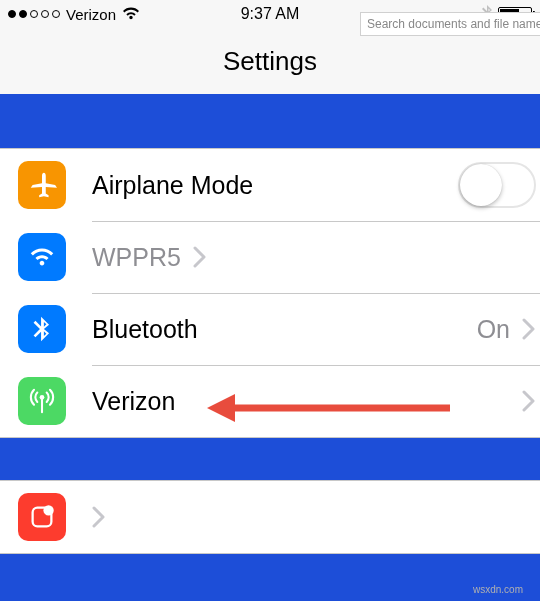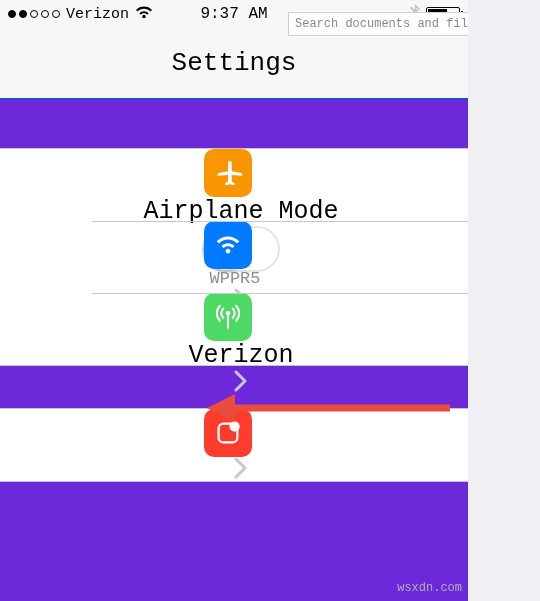--- a/index.html
+++ b/index.html
@@ -1,69 +1,69 @@
 <!DOCTYPE html>
 <html><head>
 <meta charset="utf-8">
 <style>
   * { box-sizing: border-box; margin: 0; padding: 0; }
   html, body { width: 540px; height: 601px; font-family: -apple-system, "Helvetica Neue", Helvetica, Arial, sans-serif; background: #efeff4; color: #000; overflow: hidden; }
-  .screen { width: 468px; height: 601px; position: relative; background: #6d28d9; font-family: Liberation Mono, monospace; }
+  .screen { width: 540px; height: 601px; position: relative; background: #1d4ed8; }
 
   
   .status-bar { height: 28px; background: #f7f7f7; display: flex; align-items: center; padding: 0 8px; font-size: 16px; position: relative; }
   .status-left { display: flex; align-items: center; gap: 6px; }
   .signal-dots { display: flex; gap: 3px; align-items: center; }
   .signal-dots .dot { width: 8px; height: 8px; border-radius: 50%; border: 1px solid #000; }
   .signal-dots .dot.full { background: #000; }
   .carrier { font-size: 15px; }
   .wifi-glyph { font-size: 16px; line-height: 1; }
   .status-center { position: absolute; left: 0; right: 0; text-align: center; font-size: 16px; font-weight: 500; pointer-events: none; }
   .status-right { margin-left: auto; display: flex; align-items: center; gap: 6px; }
   .bt-glyph { color: #c6c6c6; font-size: 15px; }
   .battery { width: 34px; height: 14px; border: 1.5px solid #000; border-radius: 2px; position: relative; }
   .battery::after { content: ""; position: absolute; right: -4px; top: 3px; width: 2.5px; height: 6px; background: #000; border-radius: 0 1px 1px 0; }
   .battery .fill { position: absolute; left: 1px; top: 1px; bottom: 1px; width: 60%; background: #000; }
 
   .search-overlay { position: absolute; top: 12px; right: 0; width: 180px; height: 24px; background: #fff; border: 1px solid #d0d0d0; border-right: none; font-size: 12px; color: #888; padding: 0 6px; display: flex; align-items: center; overflow: hidden; white-space: nowrap; }
 
   
-  .nav-bar { height: 72px; background: #f7f7f7; border-bottom: 2px solid #1d4ed8; display: flex; align-items: center; justify-content: center; }
+  .nav-bar { height: 72px; background: #f7f7f7; border-bottom: 6px solid #1d4ed8; display: flex; align-items: center; justify-content: center; }
   .nav-title { font-size: 26px; font-weight: 500; }
 
   
   .group { margin-top: 48px; background: #fff; border-top: 1px solid #c8c8c8; border-bottom: 1px solid #c8c8c8; }
   .group.second { margin-top: 42px; }
 
-  .row { display: flex; align-items: center; height: 72px; padding-left: 18px; padding-right: 4px; position: relative; flex-direction: column; }
+  .row { display: flex; align-items: center; height: 72px; padding-left: 18px; padding-right: 4px; position: relative; }
   .row + .row::before { content: ""; position: absolute; left: 92px; right: 0; top: 0; height: 1px; background: #c8c8c8; }
 
   .icon-box { width: 48px; height: 48px; border-radius: 10px; flex-shrink: 0; display: flex; align-items: center; justify-content: center; margin-right: 26px; }
   .icon-box svg { width: 30px; height: 30px; }
 
   .airplane-bg { background: #f89501; }
   .wifi-bg { background: #007aff; }
   .bt-bg  { background: #007aff; }
   .cell-bg { background: #4cd964; }
   .noti-bg { background: #fd3c2e; }
 
   .row-label { font-size: 25px; flex: 1; }
-  .row-value { font-size: 17px; color: #8e8e93; margin-right: 12px; }
+  .row-value { font-size: 25px; color: #8e8e93; margin-right: 12px; }
 
   .chevron { color: #c7c7cc; }
   .chevron svg { width: 14px; height: 22px; display:block; }
 
   
   .toggle { width: 78px; height: 46px; border-radius: 23px; background: #fff; border: 2px solid #e5e5e5; position: relative; flex-shrink: 0; }
   .toggle .knob { position: absolute; left: 0; top: 0; width: 42px; height: 42px; border-radius: 50%; background: #fff; box-shadow: 0 2px 4px rgba(0,0,0,0.25), 0 0 1px rgba(0,0,0,0.2); }
 
   
   .arrow-annot { position: absolute; pointer-events: none; }
 
-  .watermark { position: absolute; right: 6px; bottom: 6px; font-size: 12px; color: #b0b0b0; }
+  .watermark { position: absolute; right: 17px; bottom: 6px; font-size: 10px; color: #b0b0b0; }
 </style>
 </head>
 <body>
 
 <div class="screen">
 
   <div class="status-bar">
     <div class="status-left">
       <div class="signal-dots">
         <span class="dot full"></span>
@@ -121,20 +121,34 @@
           </svg>
       </div>
       <div class="row-value">WPPR5</div>
       <span class="chevron">
           <svg viewBox="0 0 14 22">
             <path d="M2 2l9 9-9 9" stroke="#c7c7cc" stroke-width="3" fill="none" stroke-linecap="round" stroke-linejoin="round"></path>
           </svg>
         </span>
     </div>
 
+    <div class="row">
+      <div class="icon-box bt-bg">
+        <svg viewBox="0 0 32 32">
+            <path fill="#fff" d="M15 3v10.2L9 7.2 7 9.2l6.8 6.8L7 22.8 9 24.8l6-6V29l8.5-8.5L18 16l5.5-4.5L15 3zm3 5.5L20.7 11 18 13.5v-5zm0 15v-5l2.7 2.5L18 23.5z"></path>
+          </svg>
+      </div>
+      <div class="row-label">Bluetooth</div>
+      <div class="row-value">On</div>
+      <span class="chevron">
+          <svg viewBox="0 0 14 22">
+            <path d="M2 2l9 9-9 9" stroke="#c7c7cc" stroke-width="3" fill="none" stroke-linecap="round" stroke-linejoin="round"></path>
+          </svg>
+        </span>
+    </div>
 
     <div class="row">
       <div class="icon-box cell-bg">
         <svg viewBox="0 0 32 32">
             <g fill="none" stroke="#fff" stroke-width="2.2" stroke-linecap="round">
               <circle cx="16" cy="12" r="2.5" fill="#fff" stroke="none"></circle>
               <path d="M11 7c-2.8 2.8-2.8 7.2 0 10M21 7c2.8 2.8 2.8 7.2 0 10"></path>
               <path d="M7.5 4C3 8.5 3 15.5 7.5 20M24.5 4c4.5 4.5 4.5 11.5 0 16"></path>
               <line x1="16" y1="14" x2="16" y2="28"></line>
             </g>

